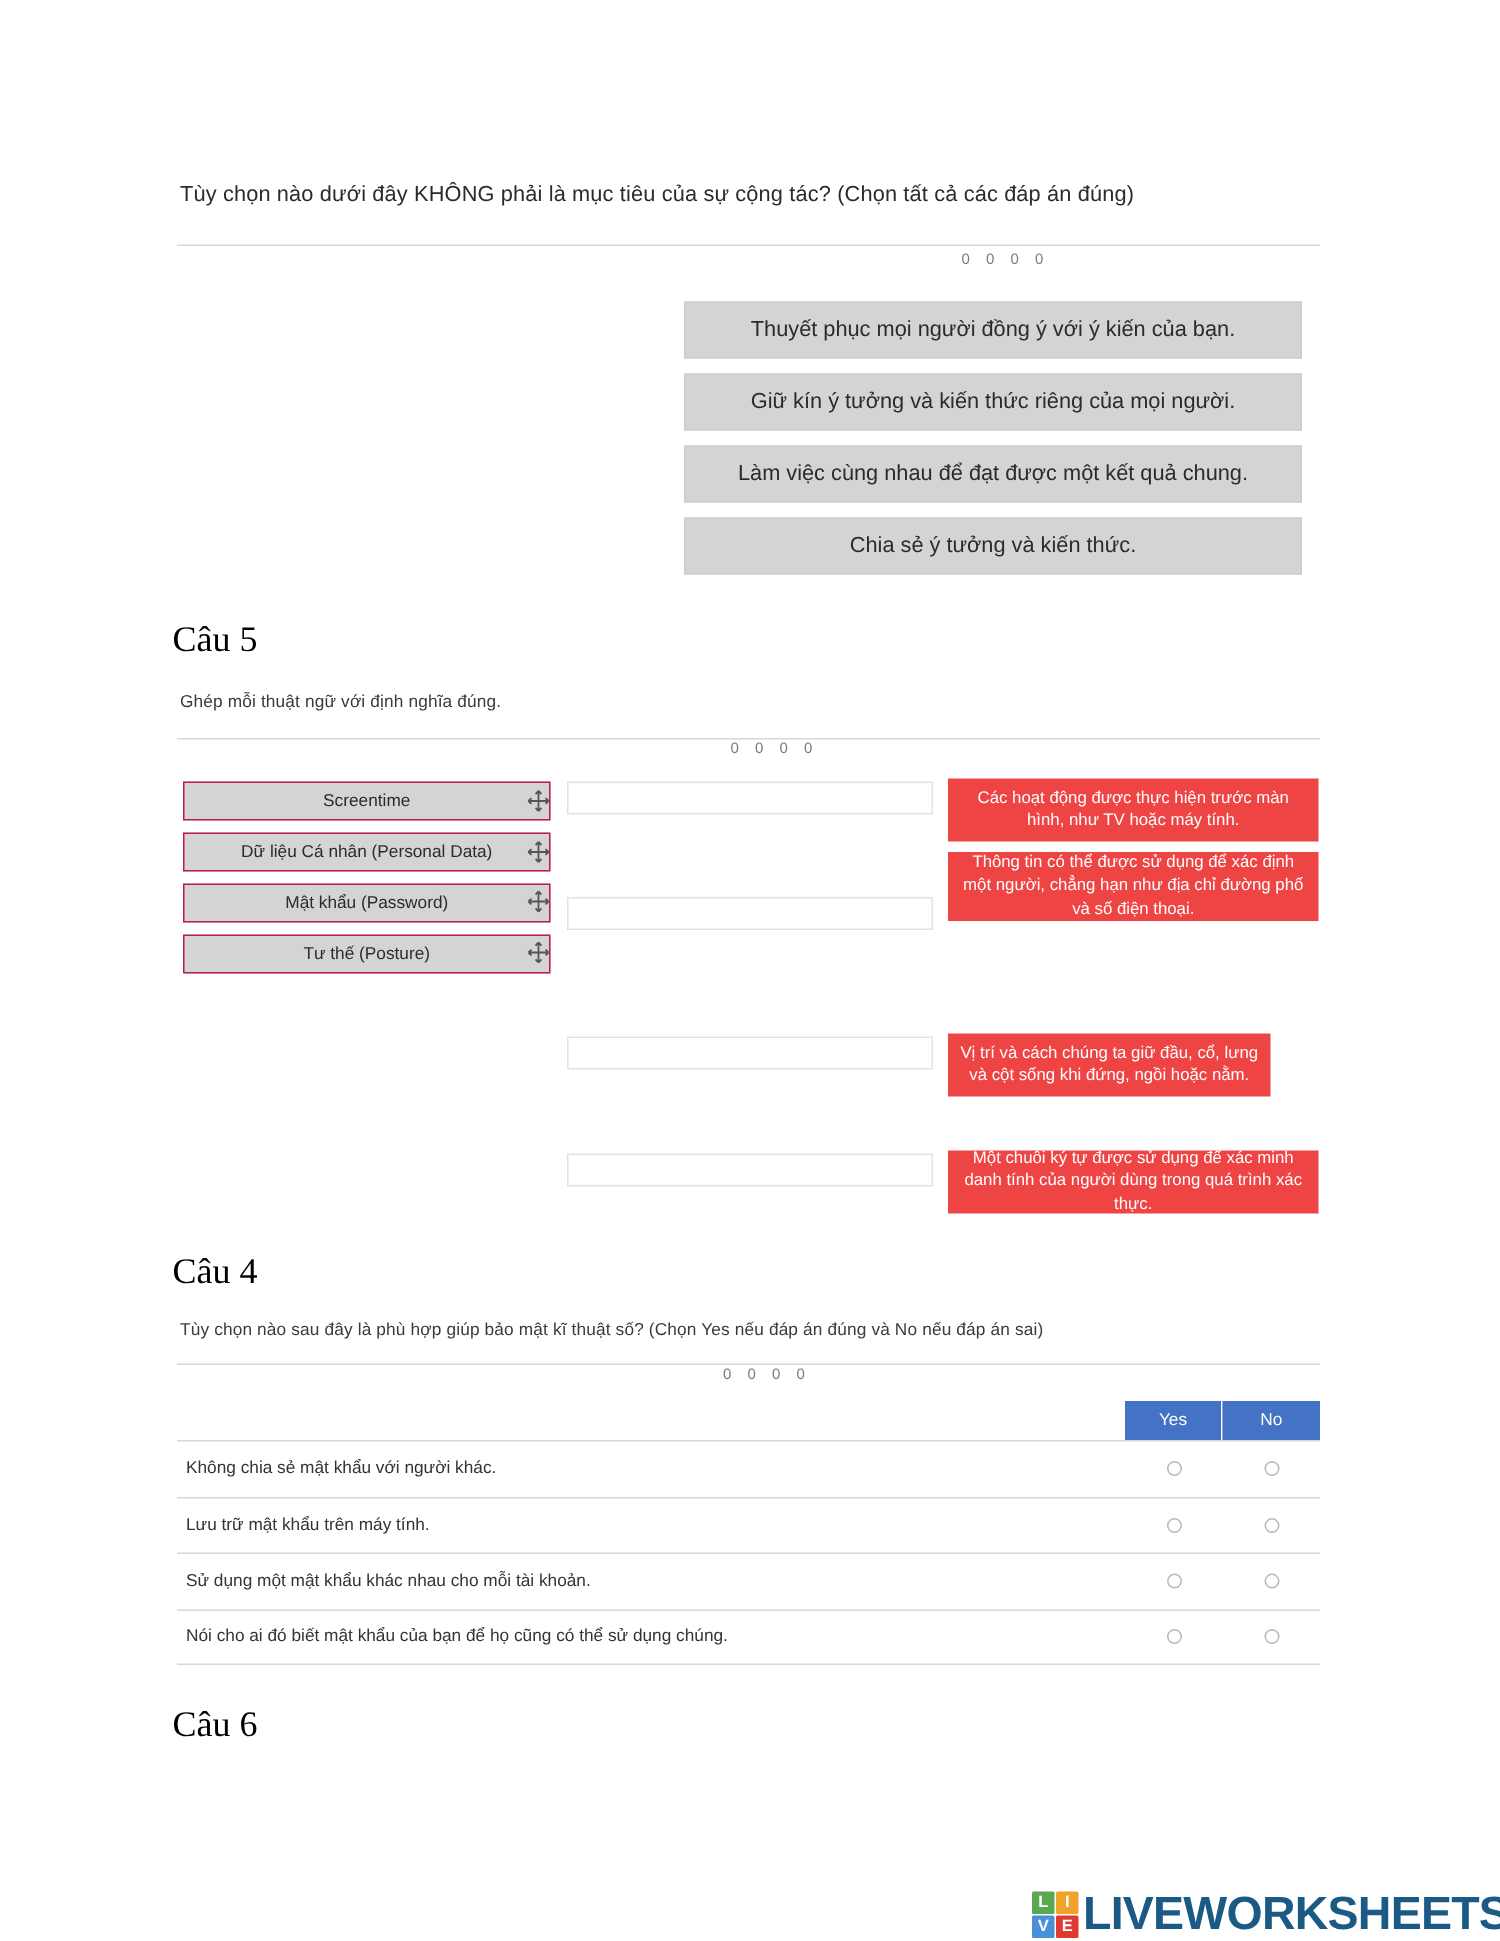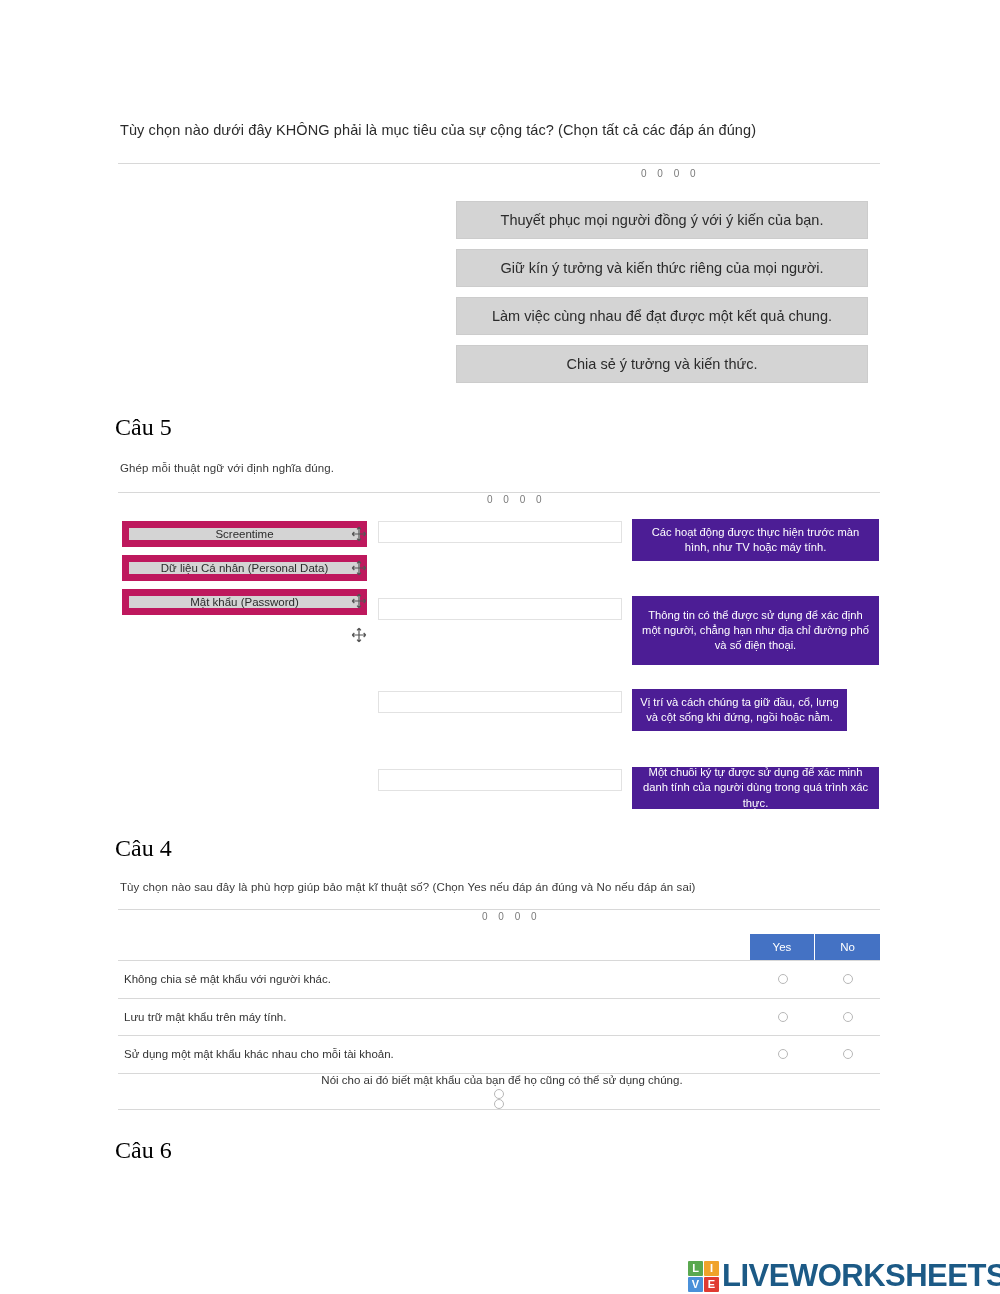--- a/index.html
+++ b/index.html
@@ -65,42 +65,42 @@
     align-items: center;
     justify-content: center;
     text-align: left;
     padding: 0 12px;
   }
 
   
   .term {
     position: absolute;
     background: #d4d4d4;
-    border: 7px solid #be185d;
+    border: 1px solid #be185d;
     font-size: 11.5px;
     color: #2b2b2b;
     display: flex;
     align-items: center;
     justify-content: center;
     text-align: center;
   }
   .drag-handle {
     position: absolute;
     width: 18px; height: 18px;
     color: #555555;
   }
   .drag-handle svg { display: block; }
   .dropzone {
     position: absolute;
     background: #ffffff;
     border: 1px solid #e2e2e2;
   }
   .definition {
     position: absolute;
-    background: #4c1d95;
+    background: #ef4444;
     color: #ffffff;
     font-size: 11.2px;
     line-height: 1.35;
     display: flex;
     align-items: center;
     justify-content: center;
     text-align: center;
     padding: 4px 8px;
   }
 
@@ -126,21 +126,21 @@
     justify-content: center;
     border-right: 1px solid #ffffff;
   }
   .tbl-head .hcell:last-child { border-right: none; }
   .tbl-row {
     display: flex;
     align-items: center;
     height: 37.5px;
     border-top: 1px solid #d8d8d8;
   }
-  .tbl-row:last-child { border-bottom: 1px solid #d8d8d8; flex-direction: column; }
+  .tbl-row:last-child { border-bottom: 1px solid #d8d8d8; }
   .tbl-row .label {
     flex: 1;
     font-size: 11.5px;
     color: #333333;
     padding-left: 6px;
   }
   .tbl-row .opt {
     width: 65px;
     display: flex;
     align-items: center;
@@ -220,31 +220,32 @@
     </svg>
   </span>
 
   <div class="term" style="left:122px; top:589px; width:245px; height:26px;">Mật khẩu (Password)</div>
   <span class="drag-handle" style="left:350px; top:592px;">
     <svg width="18" height="18" viewBox="0 0 24 24" fill="none" stroke="#555" stroke-width="1.6">
       <path d="M12 3v18M3 12h18M12 3l-2.6 2.8M12 3l2.6 2.8M12 21l-2.6-2.8M12 21l2.6-2.8M3 12l2.8-2.6M3 12l2.8 2.6M21 12l-2.8-2.6M21 12l-2.8 2.6"></path>
     </svg>
   </span>
 
+  <div class="term" style="left:122px; top:623px; width:245px; height:26px;">Tư thế (Posture)</div>
   <span class="drag-handle" style="left:350px; top:626px;">
     <svg width="18" height="18" viewBox="0 0 24 24" fill="none" stroke="#555" stroke-width="1.6">
       <path d="M12 3v18M3 12h18M12 3l-2.6 2.8M12 3l2.6 2.8M12 21l-2.6-2.8M12 21l2.6-2.8M3 12l2.8-2.6M3 12l2.8 2.6M21 12l-2.8-2.6M21 12l-2.8 2.6"></path>
     </svg>
   </span>
 
   <div class="dropzone" style="left:378px; top:521px; width:244px; height:22px;"></div>
   <div class="definition" style="left:632px; top:519px; width:247px; height:42px;">Các hoạt động được thực hiện trước màn hình, như TV hoặc máy tính.</div>
 
   <div class="dropzone" style="left:378px; top:598px; width:244px; height:22px;"></div>
-  <div class="definition" style="left:632px; top:596px; width:247px; height:69px;">Thông tin có thể được sử dụng để xác định một người, chẳng hạn như địa chỉ đường phố và số điện thoại.</div>
+  <div class="definition" style="left:632px; top:568px; width:247px; height:46px;">Thông tin có thể được sử dụng để xác định một người, chẳng hạn như địa chỉ đường phố và số điện thoại.</div>
 
   <div class="dropzone" style="left:378px; top:691px; width:244px; height:22px;"></div>
   <div class="definition" style="left:632px; top:689px; width:215px; height:42px;">Vị trí và cách chúng ta giữ đầu, cổ, lưng và cột sống khi đứng, ngồi hoặc nằm.</div>
 
   <div class="dropzone" style="left:378px; top:769px; width:244px; height:22px;"></div>
   <div class="definition" style="left:632px; top:767px; width:247px; height:42px;">Một chuỗi ký tự được sử dụng để xác minh danh tính của người dùng trong quá trình xác thực.</div>
 
   <div class="section-title" style="left:115px; top:835px;">Câu 4</div>
   <div class="q-prompt small" style="left:120px; top:881px;">Tùy chọn nào sau đây là phù hợp giúp bảo mật kĩ thuật số? (Chọn Yes nếu đáp án đúng và No nếu đáp án sai)</div>
   <div class="divider" style="left:118px; top:909px; width:762px;"></div>

